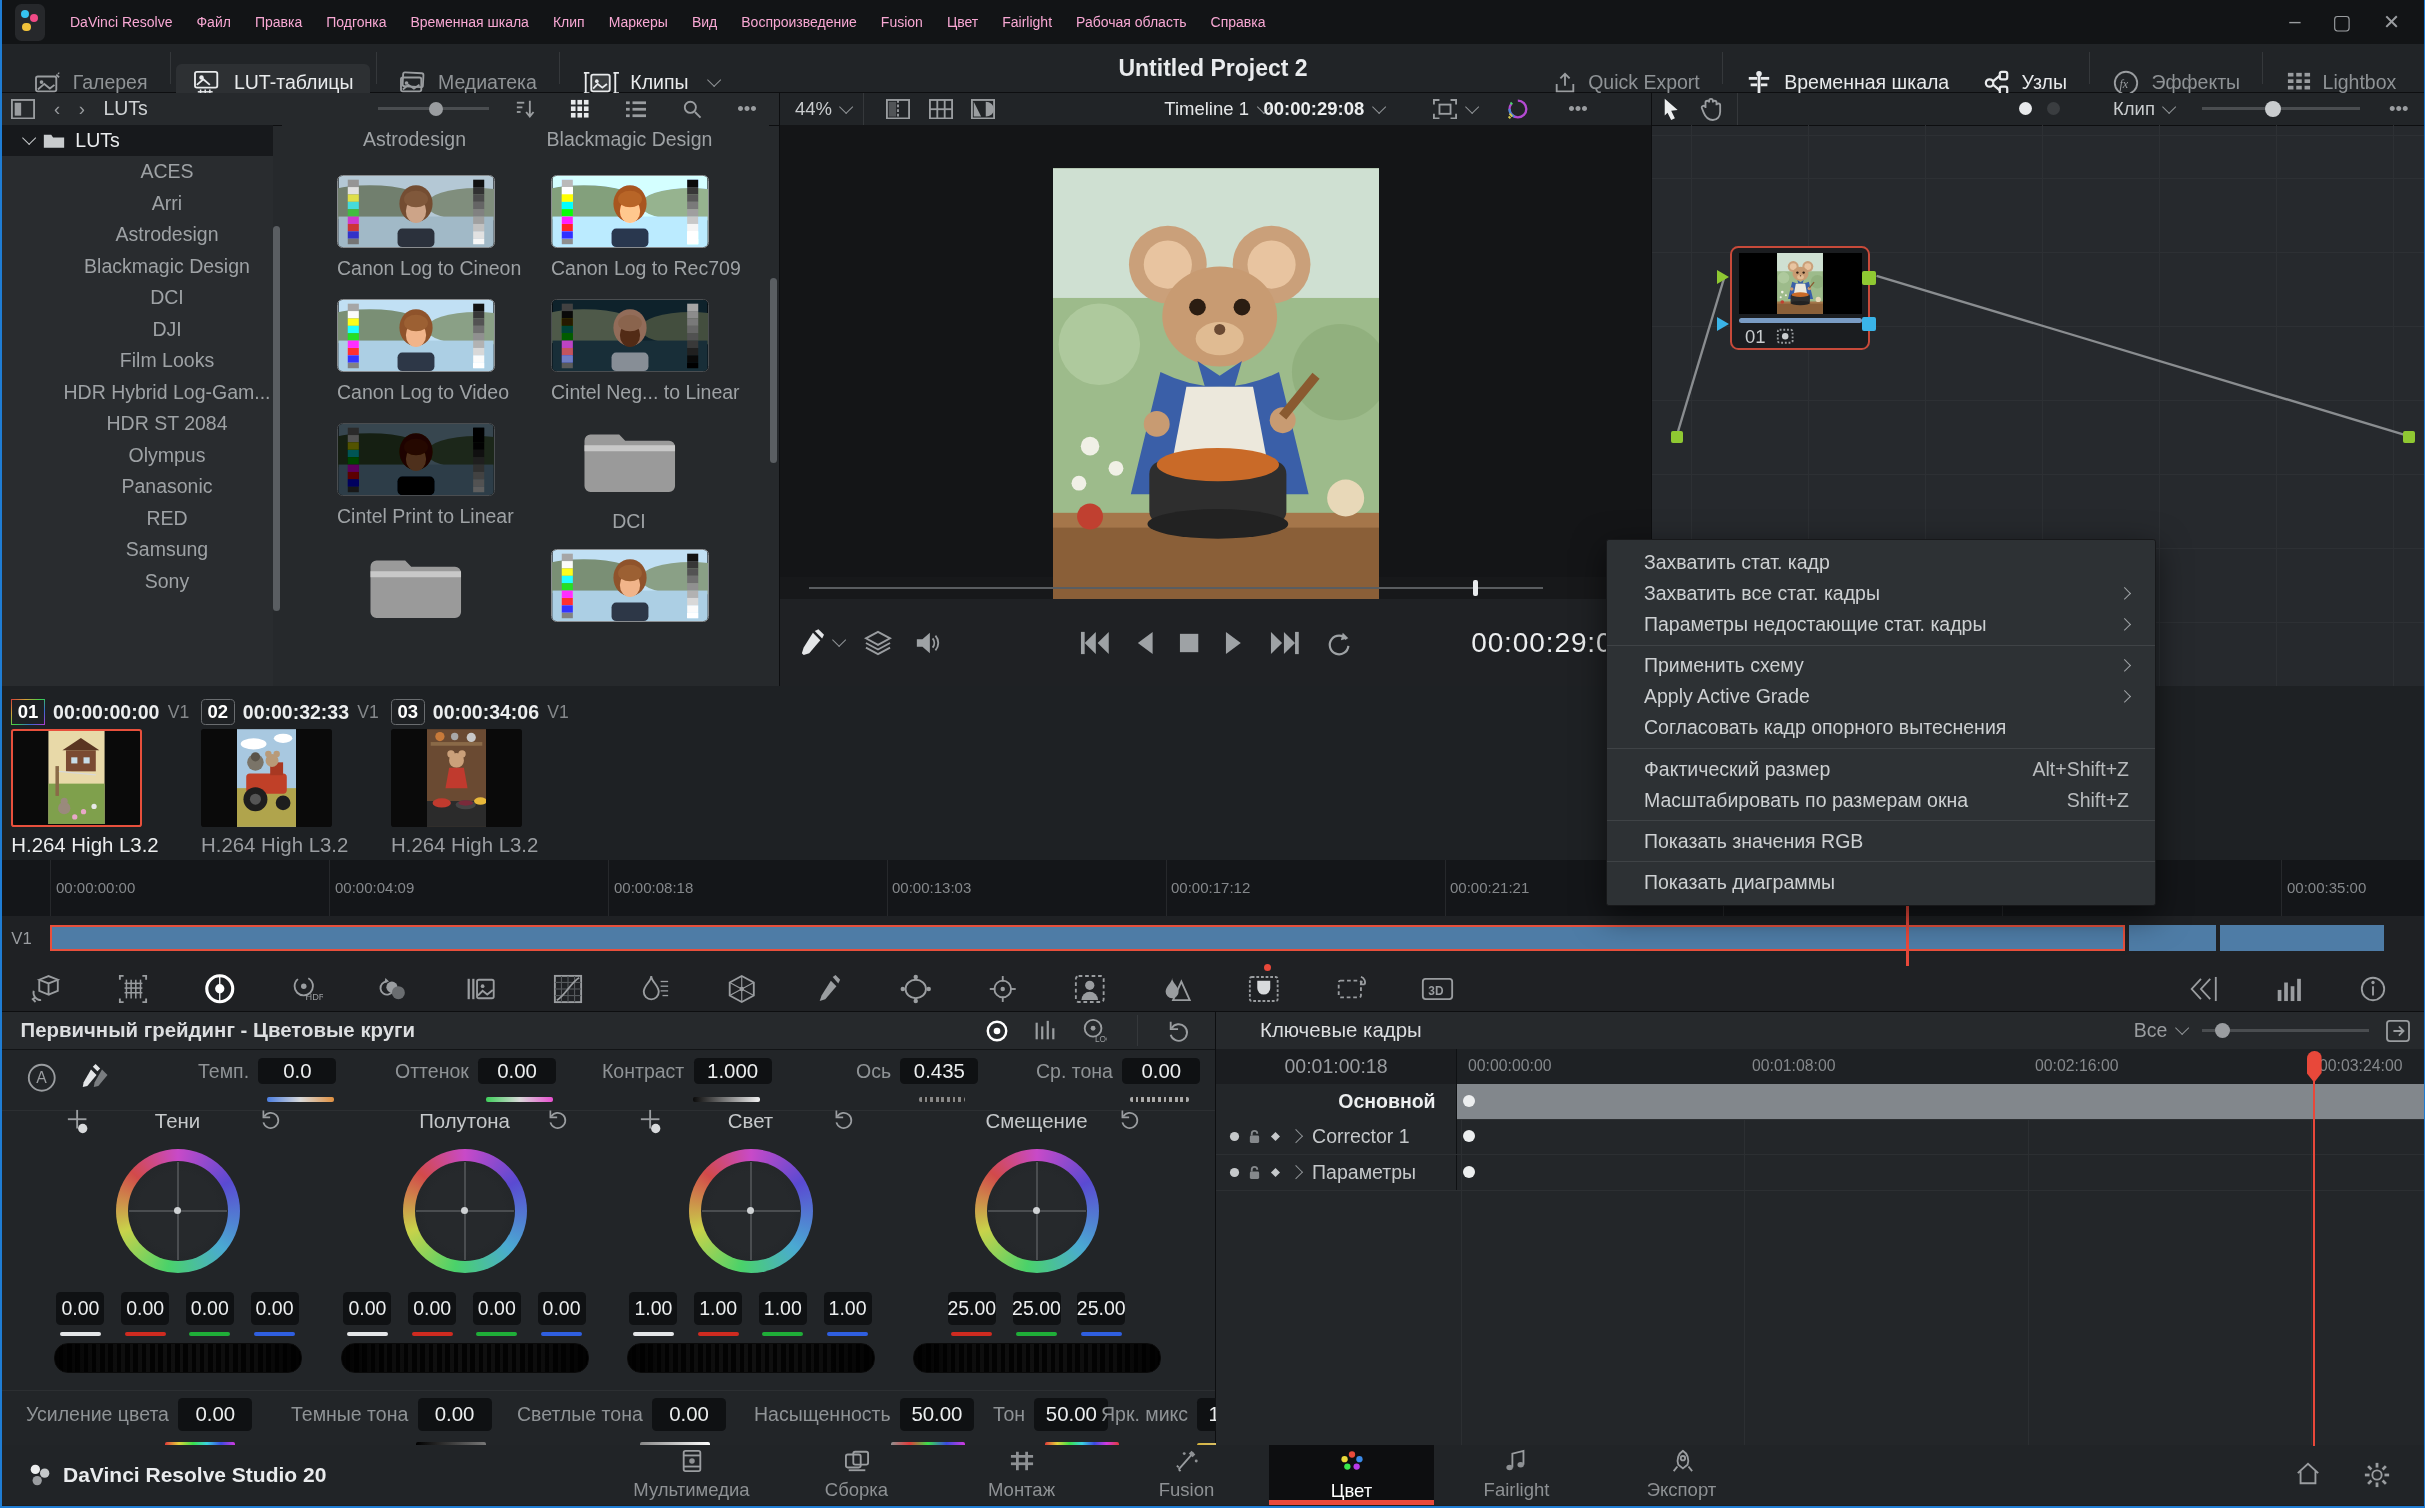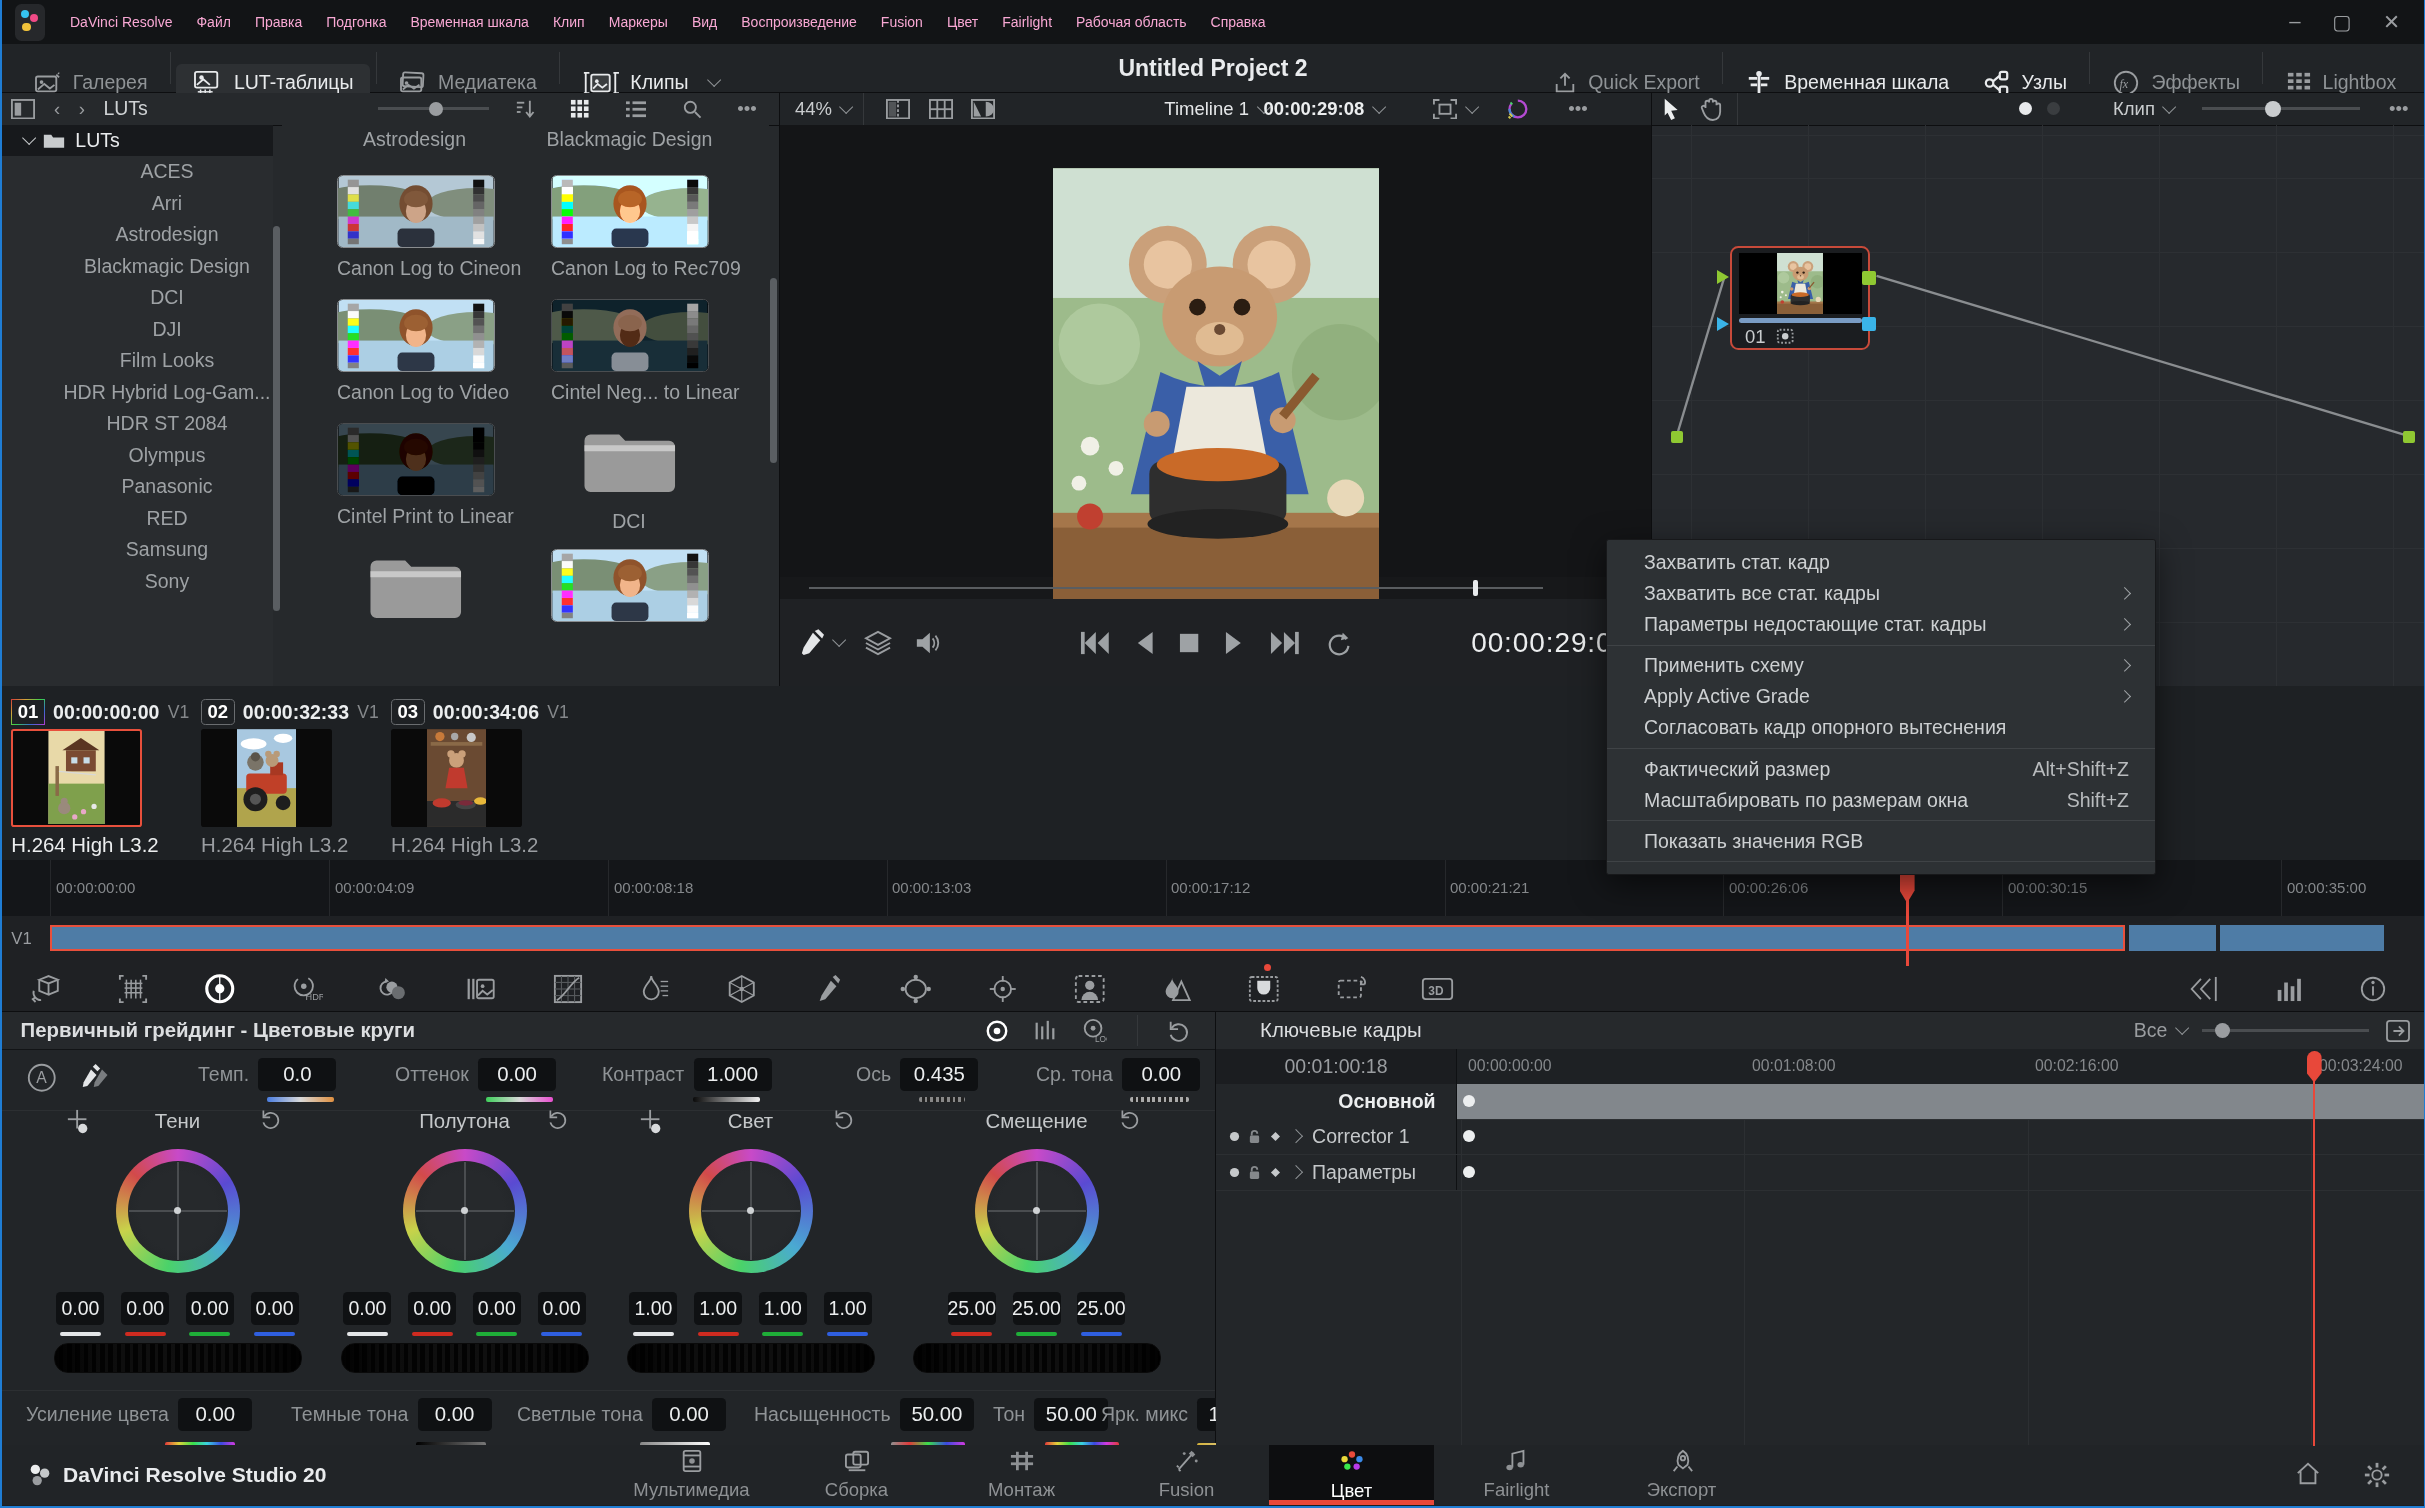--- a/index.html
+++ b/index.html
@@ -108,21 +108,21 @@
   .ct-dot{position:absolute;top:-11px;left:50%;width:7.4px;height:7.4px;border-radius:50%;background:#e8483a;}
   .ct-right{margin-left:auto;display:flex;gap:54px;padding-right:37px;color:#9a9da0;}
   
   .primary{position:absolute;left:0;top:1012px;width:1214px;height:434px;background:#222528;border-right:1.9px solid #0d0e10;box-sizing:border-box;}
   .pr-head{position:absolute;left:0;top:0;width:100%;height:37px;background:#26292c;border-bottom:0.9px solid #121416;display:flex;align-items:center;}
   .pr-title{margin-left:18.5px;font-size:20.4px;color:#dcdee0;font-weight:bold;}
   .pr-hicons{margin-left:auto;display:flex;align-items:center;gap:24px;padding-right:24px;color:#9a9da0;}
   .valuebox{background:#0f1113;border-radius:4.6px;color:#eceeef;font-size:20.4px;display:flex;align-items:center;justify-content:center;}
   .adj{position:absolute;top:9.3px;display:flex;align-items:center;gap:9.3px;}
   .adj label{font-size:19.5px;color:#8f9396;}
-  .adj .valuebox{width:78px;height:33px;}
+  .adj .valuebox{width:78px;height:26px;}
   .grad{position:absolute;height:4.6px;border-radius:1.9px;}
   .adjrow{position:absolute;left:0;top:37px;width:100%;height:61px;border-bottom:0.9px solid #2c2f32;}
   .wheelgrp{position:absolute;top:98px;width:287px;height:278px;}
   .wg-title{position:absolute;top:0;width:100%;text-align:center;font-size:20.4px;color:#c5c8ca;}
   .wg-reset{position:absolute;top:-1.9px;right:39px;color:#8f9396;}
   .wg-cross{position:absolute;top:-1.9px;left:31.5px;color:#8f9396;}
   .wheel{position:absolute;left:82px;top:39px;width:124px;height:124px;border-radius:50%;
      background:conic-gradient(from 0deg,#c84ac8,#5a4ad2 60deg,#4aaad2 130deg,#4ad26a 190deg,#c8d24a 250deg,#d24a4a 310deg,#c84ac8 360deg);}
   .wheel::after{content:"";position:absolute;left:12px;top:12px;width:100px;height:100px;border-radius:50%;background:radial-gradient(circle,#26292c 55%,#202326 100%);}
   .wh-h{position:absolute;left:13px;top:61px;width:98px;height:1.9px;background:#4a4d50;z-index:2;}
@@ -1503,16 +1503,19 @@
       </div>
     <div class="ctx-item">
         <span>Масштабировать по размерам окна</span>
         <span class="ctx-sc">Shift+Z</span>
       </div>
     <div class="ctx-sep"></div>
     <div class="ctx-item">
         <span>Показать значения RGB</span>
       </div>
     <div class="ctx-sep"></div>
+    <div class="ctx-item">
+        <span>Показать диаграммы</span>
+      </div>
   </div>
 
 </div>
 
 
 </body></html>

